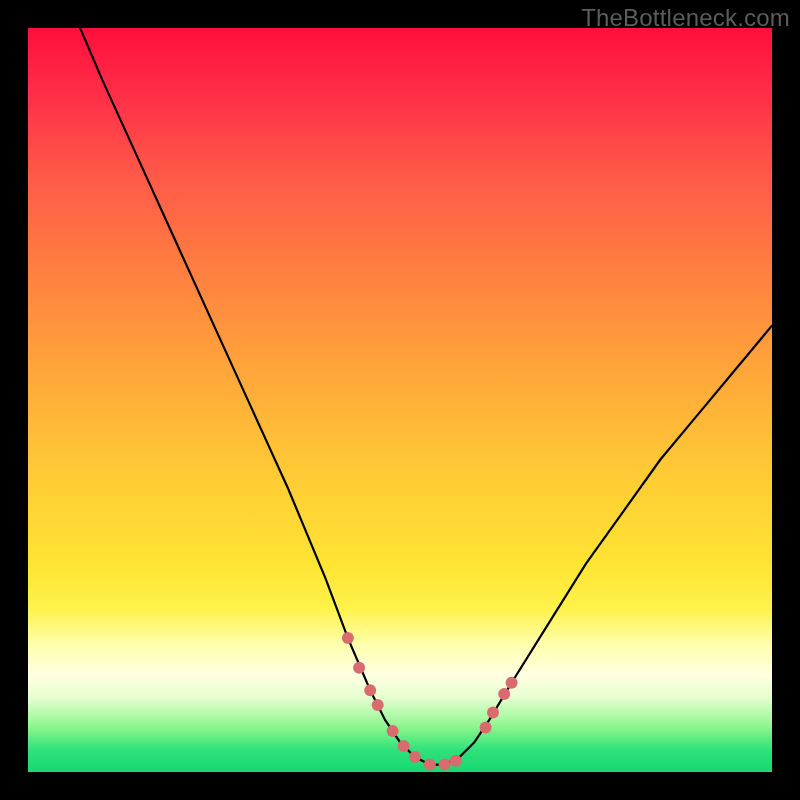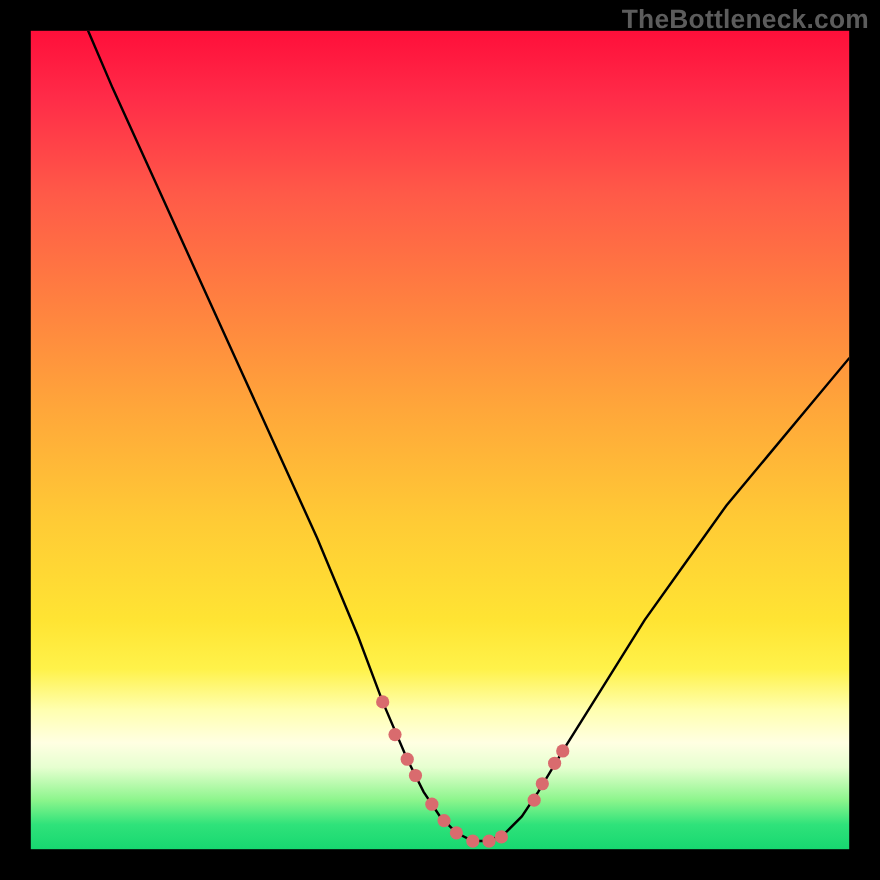--- a/index.html
+++ b/index.html
@@ -49,21 +49,21 @@
     top: 0;
     width: 744px;
     height: 744px;
   }
   .watermark {
     position: absolute;
     top: 4px;
     right: 10px;
     color: #5c5c5c;
     font-size: 24px;
-    font-weight: 700;
+    font-weight: 400;
     letter-spacing: 0.2px;
     user-select: none;
   }
 </style>
 </head>
 <body>
 
 <div class="frame">
   <div class="plot-area">
     <svg class="curve" viewBox="0 0 744 744" preserveAspectRatio="none">

